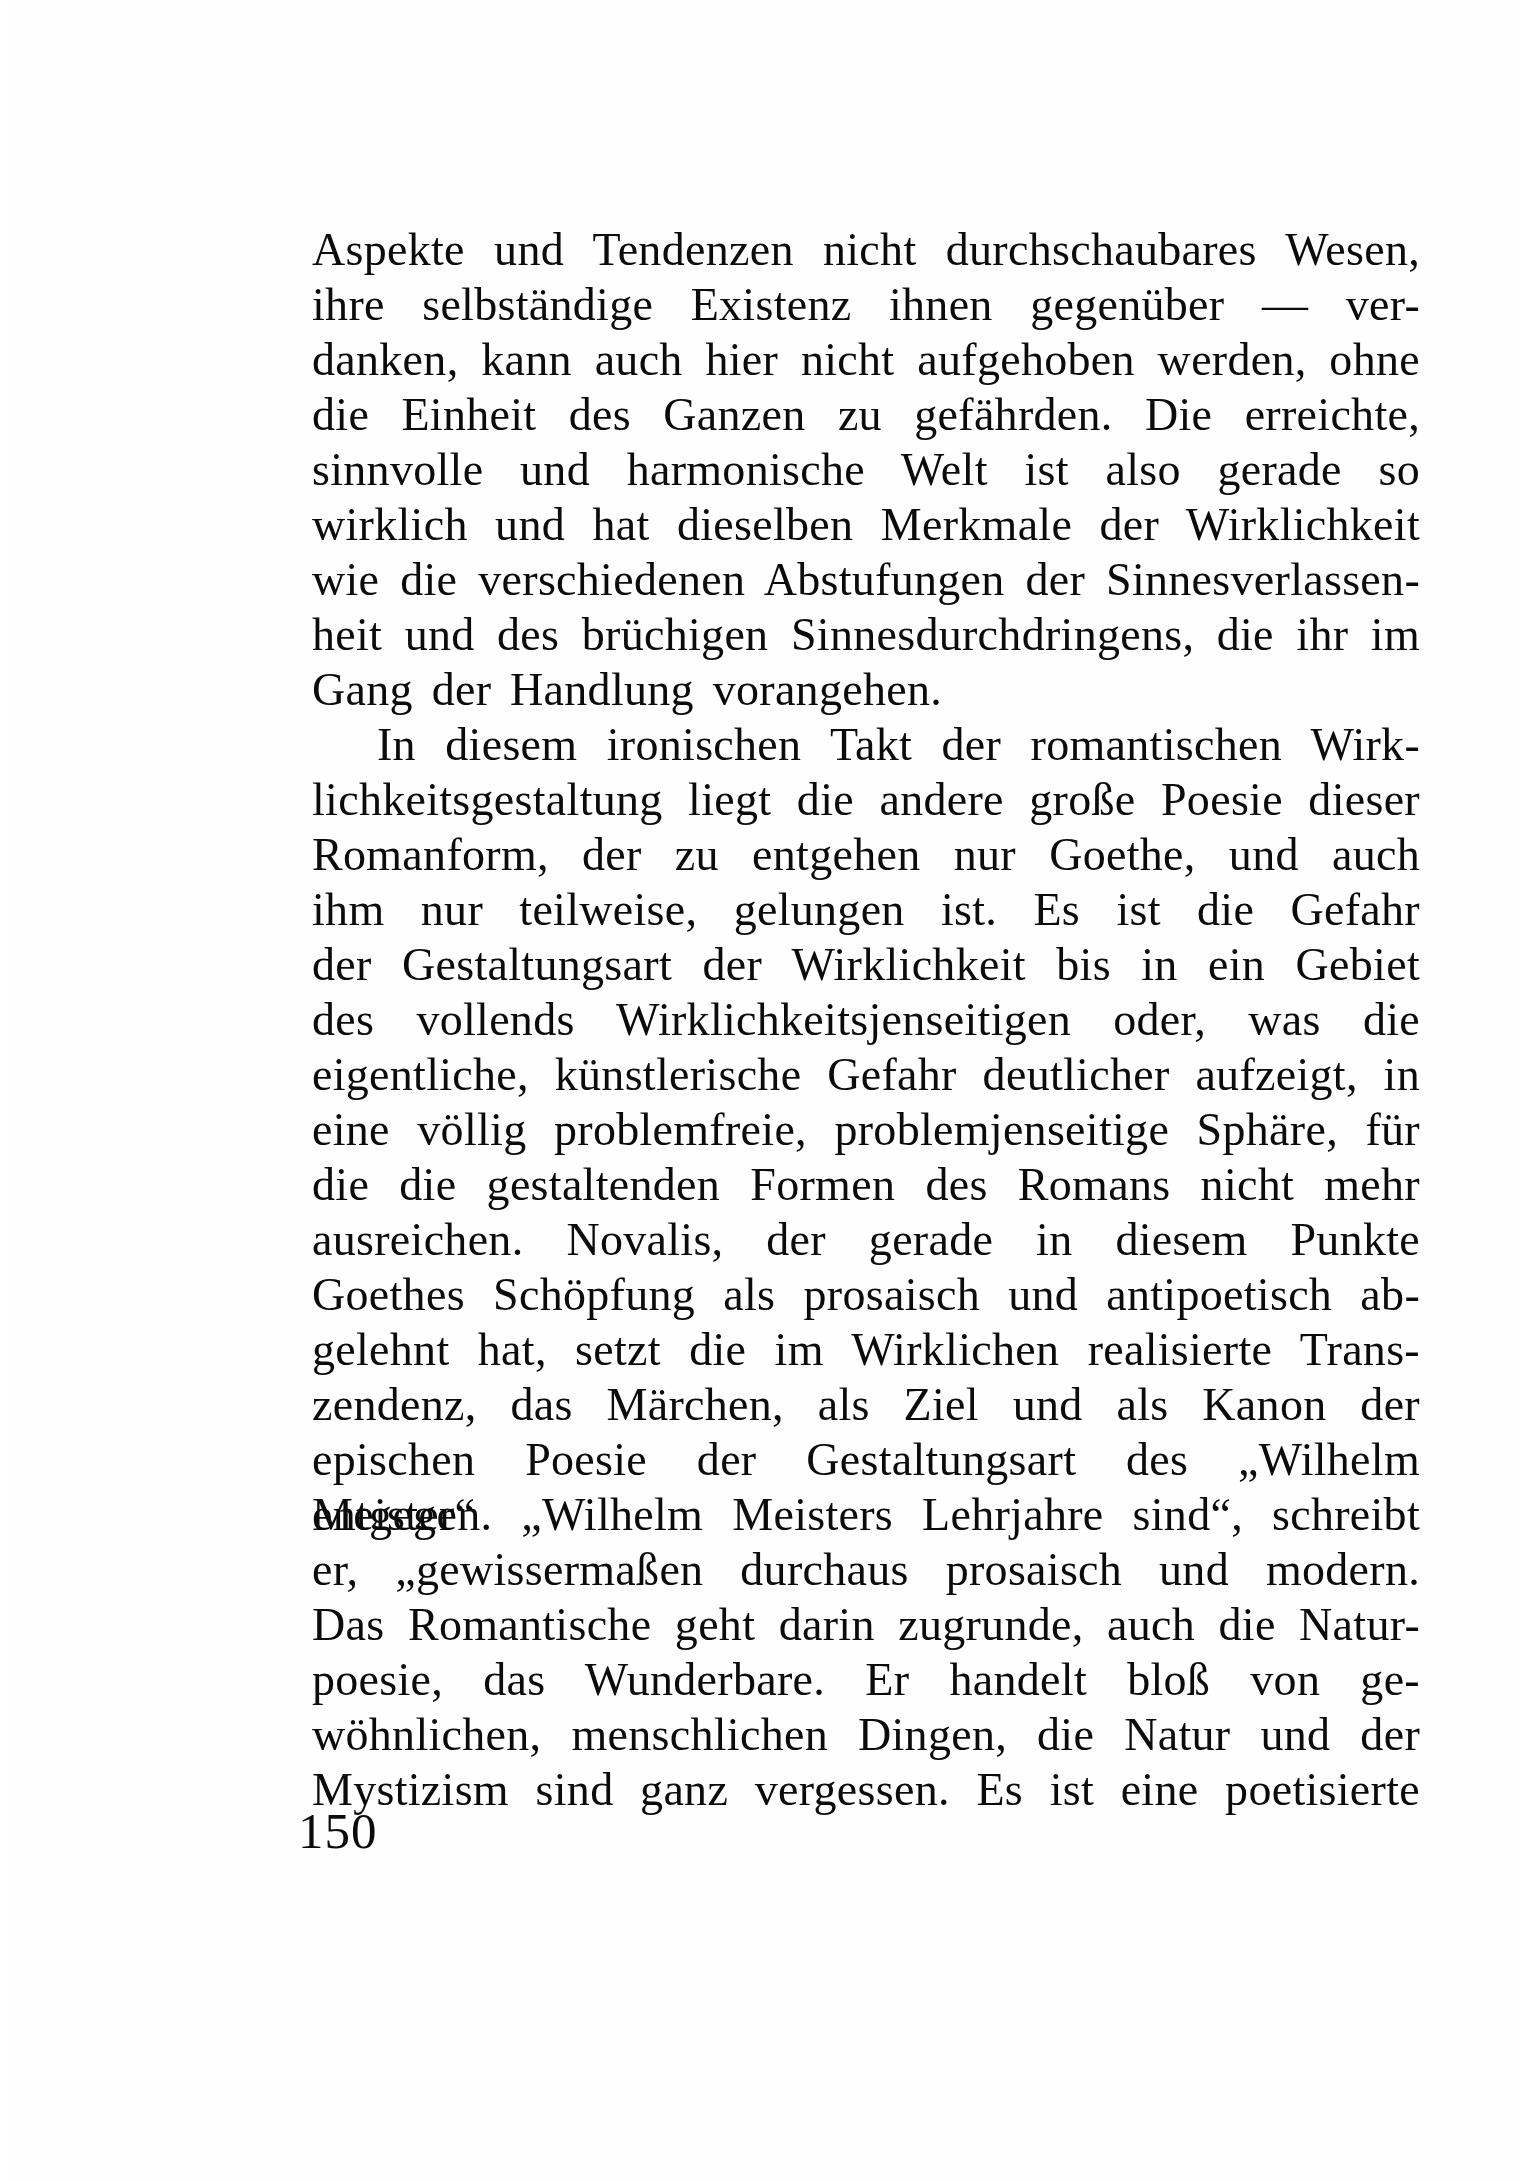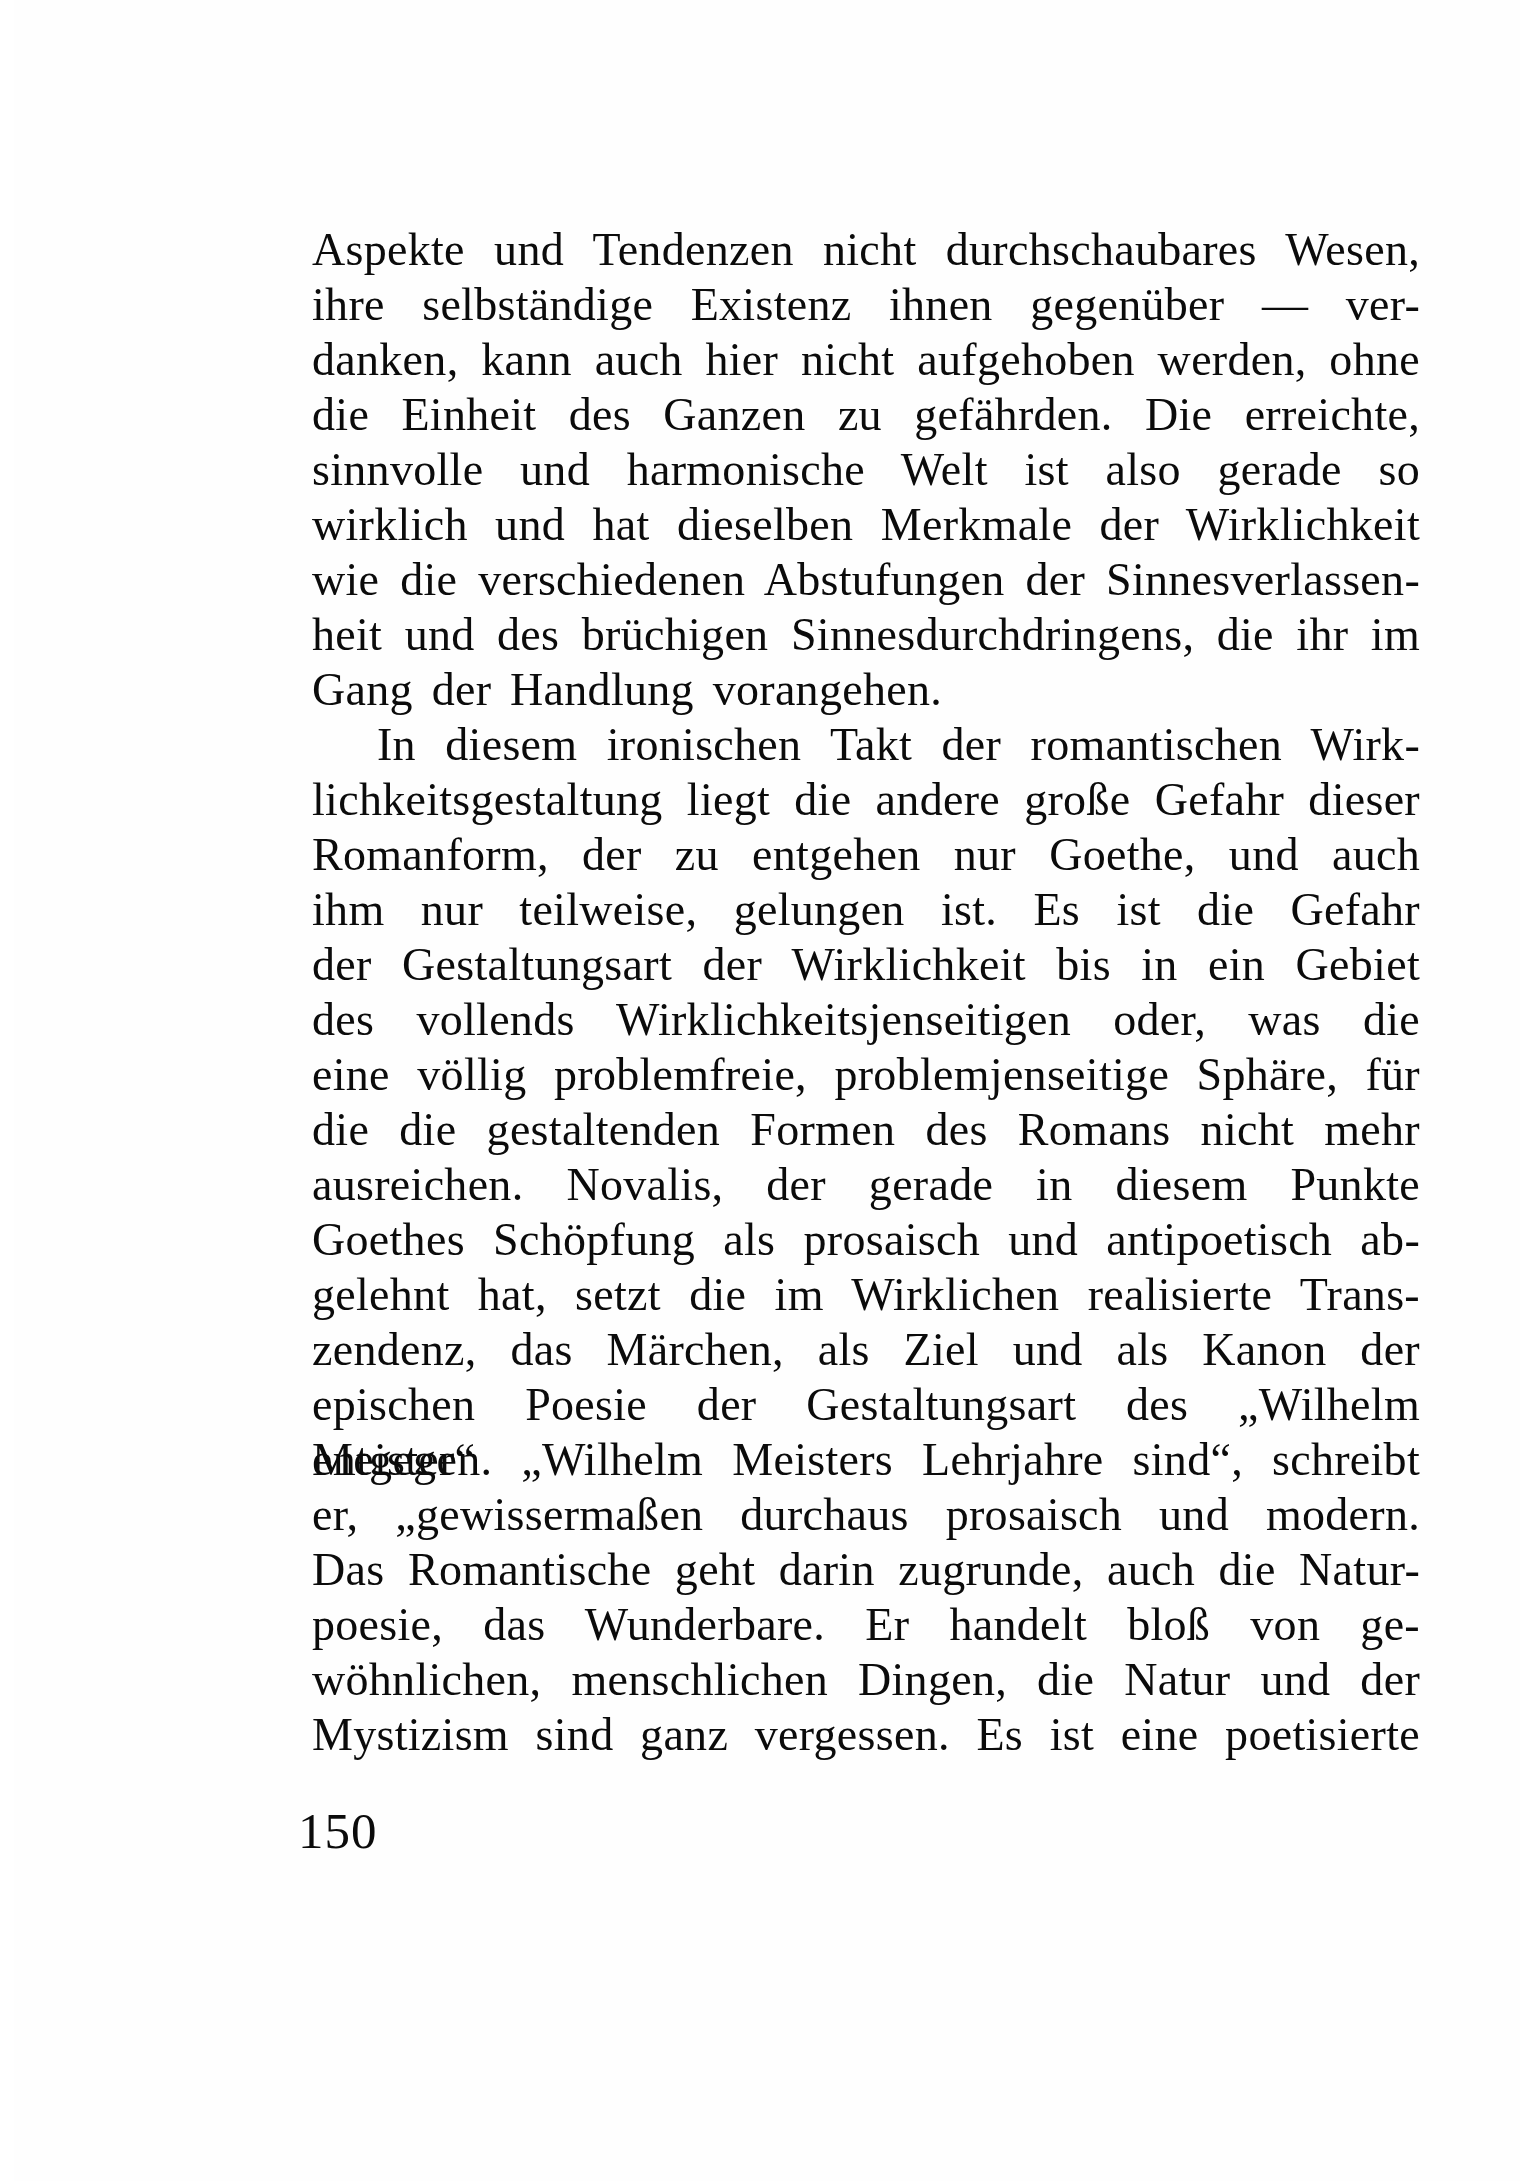--- a/index.html
+++ b/index.html
@@ -62,25 +62,26 @@
       <div class="line stretch">Aspekte und Tendenzen nicht durchschaubares Wesen,</div>
       <div class="line stretch">ihre selbständige Existenz ihnen gegenüber — ver-</div>
       <div class="line stretch">danken, kann auch hier nicht aufgehoben werden, ohne</div>
       <div class="line stretch">die Einheit des Ganzen zu gefährden. Die erreichte,</div>
       <div class="line stretch">sinnvolle und harmonische Welt ist also gerade so</div>
       <div class="line stretch">wirklich und hat dieselben Merkmale der Wirklichkeit</div>
       <div class="line stretch">wie die verschiedenen Abstufungen der Sinnesverlassen-</div>
       <div class="line stretch">heit und des brüchigen Sinnesdurchdringens, die ihr im</div>
       <div class="line no-stretch">Gang der Handlung vorangehen.</div>
       <div class="line stretch indent">In diesem ironischen Takt der romantischen Wirk-</div>
-      <div class="line stretch">lichkeitsgestaltung liegt die andere große Gefahr dieser</div>
+      <div class="line stretch">lichkeitsgestaltung liegt die andere große Poesie dieser</div>
       <div class="line stretch">Romanform, der zu entgehen nur Goethe, und auch</div>
       <div class="line stretch">ihm nur teilweise, gelungen ist. Es ist die Gefahr</div>
       <div class="line stretch">der Gestaltungsart der Wirklichkeit bis in ein Gebiet</div>
       <div class="line stretch">des vollends Wirklichkeitsjenseitigen oder, was die</div>
+      <div class="line stretch">eigentliche, künstlerische Gefahr deutlicher aufzeigt, in</div>
       <div class="line stretch">eine völlig problemfreie, problemjenseitige Sphäre, für</div>
       <div class="line stretch">die die gestaltenden Formen des Romans nicht mehr</div>
       <div class="line stretch">ausreichen. Novalis, der gerade in diesem Punkte</div>
       <div class="line stretch">Goethes Schöpfung als prosaisch und antipoetisch ab-</div>
       <div class="line stretch">gelehnt hat, setzt die im Wirklichen realisierte Trans-</div>
       <div class="line stretch">zendenz, das Märchen, als Ziel und als Kanon der</div>
       <div class="line stretch">epischen Poesie der Gestaltungsart des „Wilhelm Meister“</div>
       <div class="line stretch">entgegen. „Wilhelm Meisters Lehrjahre sind“, schreibt</div>
       <div class="line stretch">er, „gewissermaßen durchaus prosaisch und modern.</div>
       <div class="line stretch">Das Romantische geht darin zugrunde, auch die Natur-</div>

